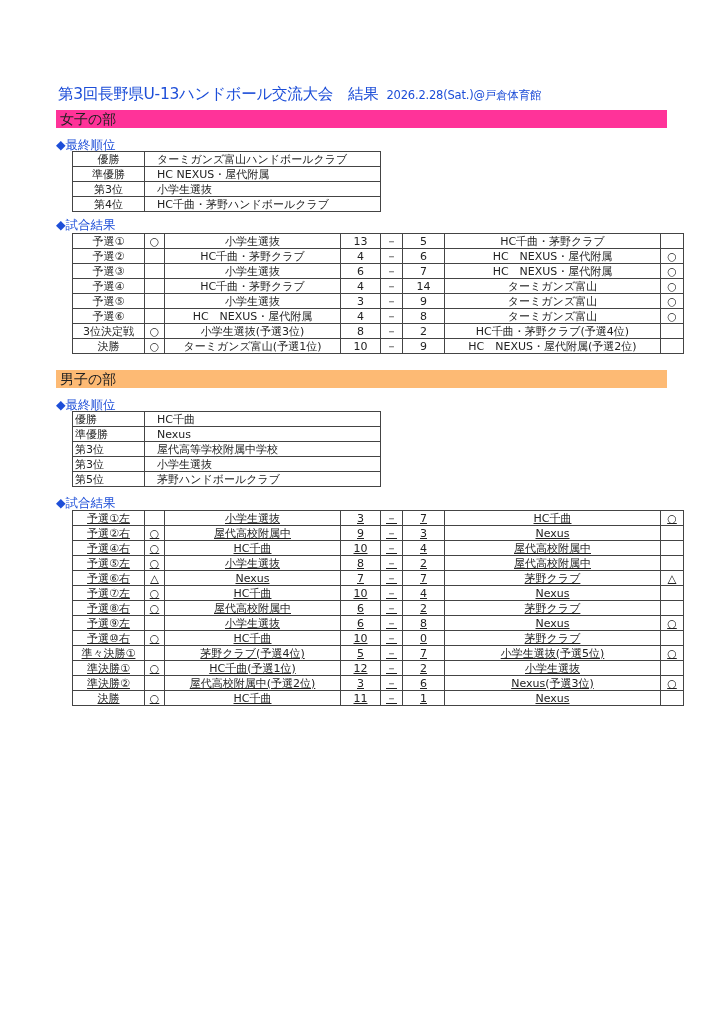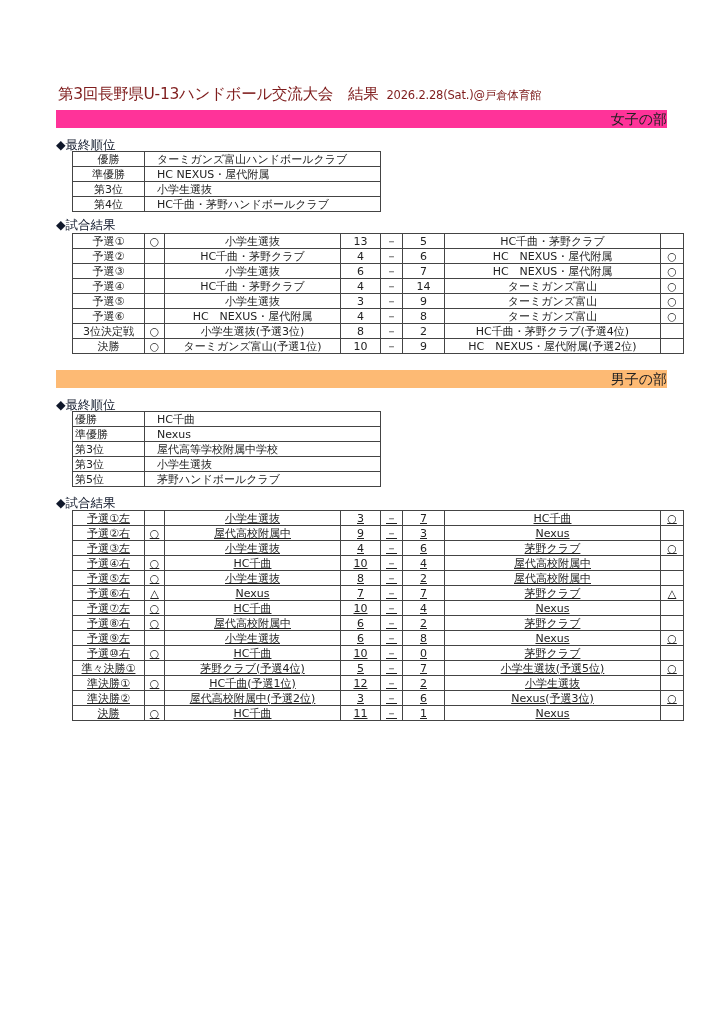--- a/index.html
+++ b/index.html
@@ -5,34 +5,34 @@
   * { box-sizing: border-box; margin: 0; padding: 0; }
   html, body { width: 724px; height: 1024px; background: #ffffff; }
   body {
     position: relative;
     font-family: "DejaVu Sans", "Liberation Sans", sans-serif;
     color: #222;
     overflow: hidden;
   }
   .title {
     position: absolute; left: 58px; top: 84px;
-    white-space: nowrap; color: #7f1d1d;
+    white-space: nowrap; color: #1d4ed8;
   }
   .title .main { font-size: 15.5px; letter-spacing: -0.3px; }
   .title .sub { font-size: 11.5px; margin-left: 8px; letter-spacing: -0.2px; }
 
   .band {
     position: absolute; left: 56px; width: 611px; height: 18px;
-    font-size: 14px; line-height: 18px; padding-left: 4px; color: #222; text-align: right;
+    font-size: 14px; line-height: 18px; padding-left: 4px; color: #222;
   }
   .band.girls { top: 110px; background: #ff3399; }
   .band.boys  { top: 370px; background: #fdba74; }
 
   .heading {
-    position: absolute; left: 56px; font-size: 12.5px; line-height: 14px; color: #0f172a;
+    position: absolute; left: 56px; font-size: 12.5px; line-height: 14px; color: #1d4ed8;
   }
 
   table {
     position: absolute; border-collapse: collapse; table-layout: fixed;
     font-size: 11px; color: #222;
   }
   td {
     border: 1px solid #444; height: 15px; line-height: 13px;
     padding: 0 2px; white-space: nowrap; overflow: hidden;
   }
@@ -233,30 +233,20 @@
         <td>予選②右</td>
         <td>○</td>
         <td>屋代高校附属中</td>
         <td>9</td>
         <td>－</td>
         <td>3</td>
         <td>Nexus</td>
         <td></td>
       </tr>
       <tr>
-        <td>予選③左</td>
-        <td></td>
-        <td>小学生選抜</td>
-        <td>4</td>
-        <td>－</td>
-        <td>6</td>
-        <td>茅野クラブ</td>
-        <td>○</td>
-      </tr>
-      <tr>
         <td>予選④右</td>
         <td>○</td>
         <td>HC千曲</td>
         <td>10</td>
         <td>－</td>
         <td>4</td>
         <td>屋代高校附属中</td>
         <td></td>
       </tr>
       <tr>

